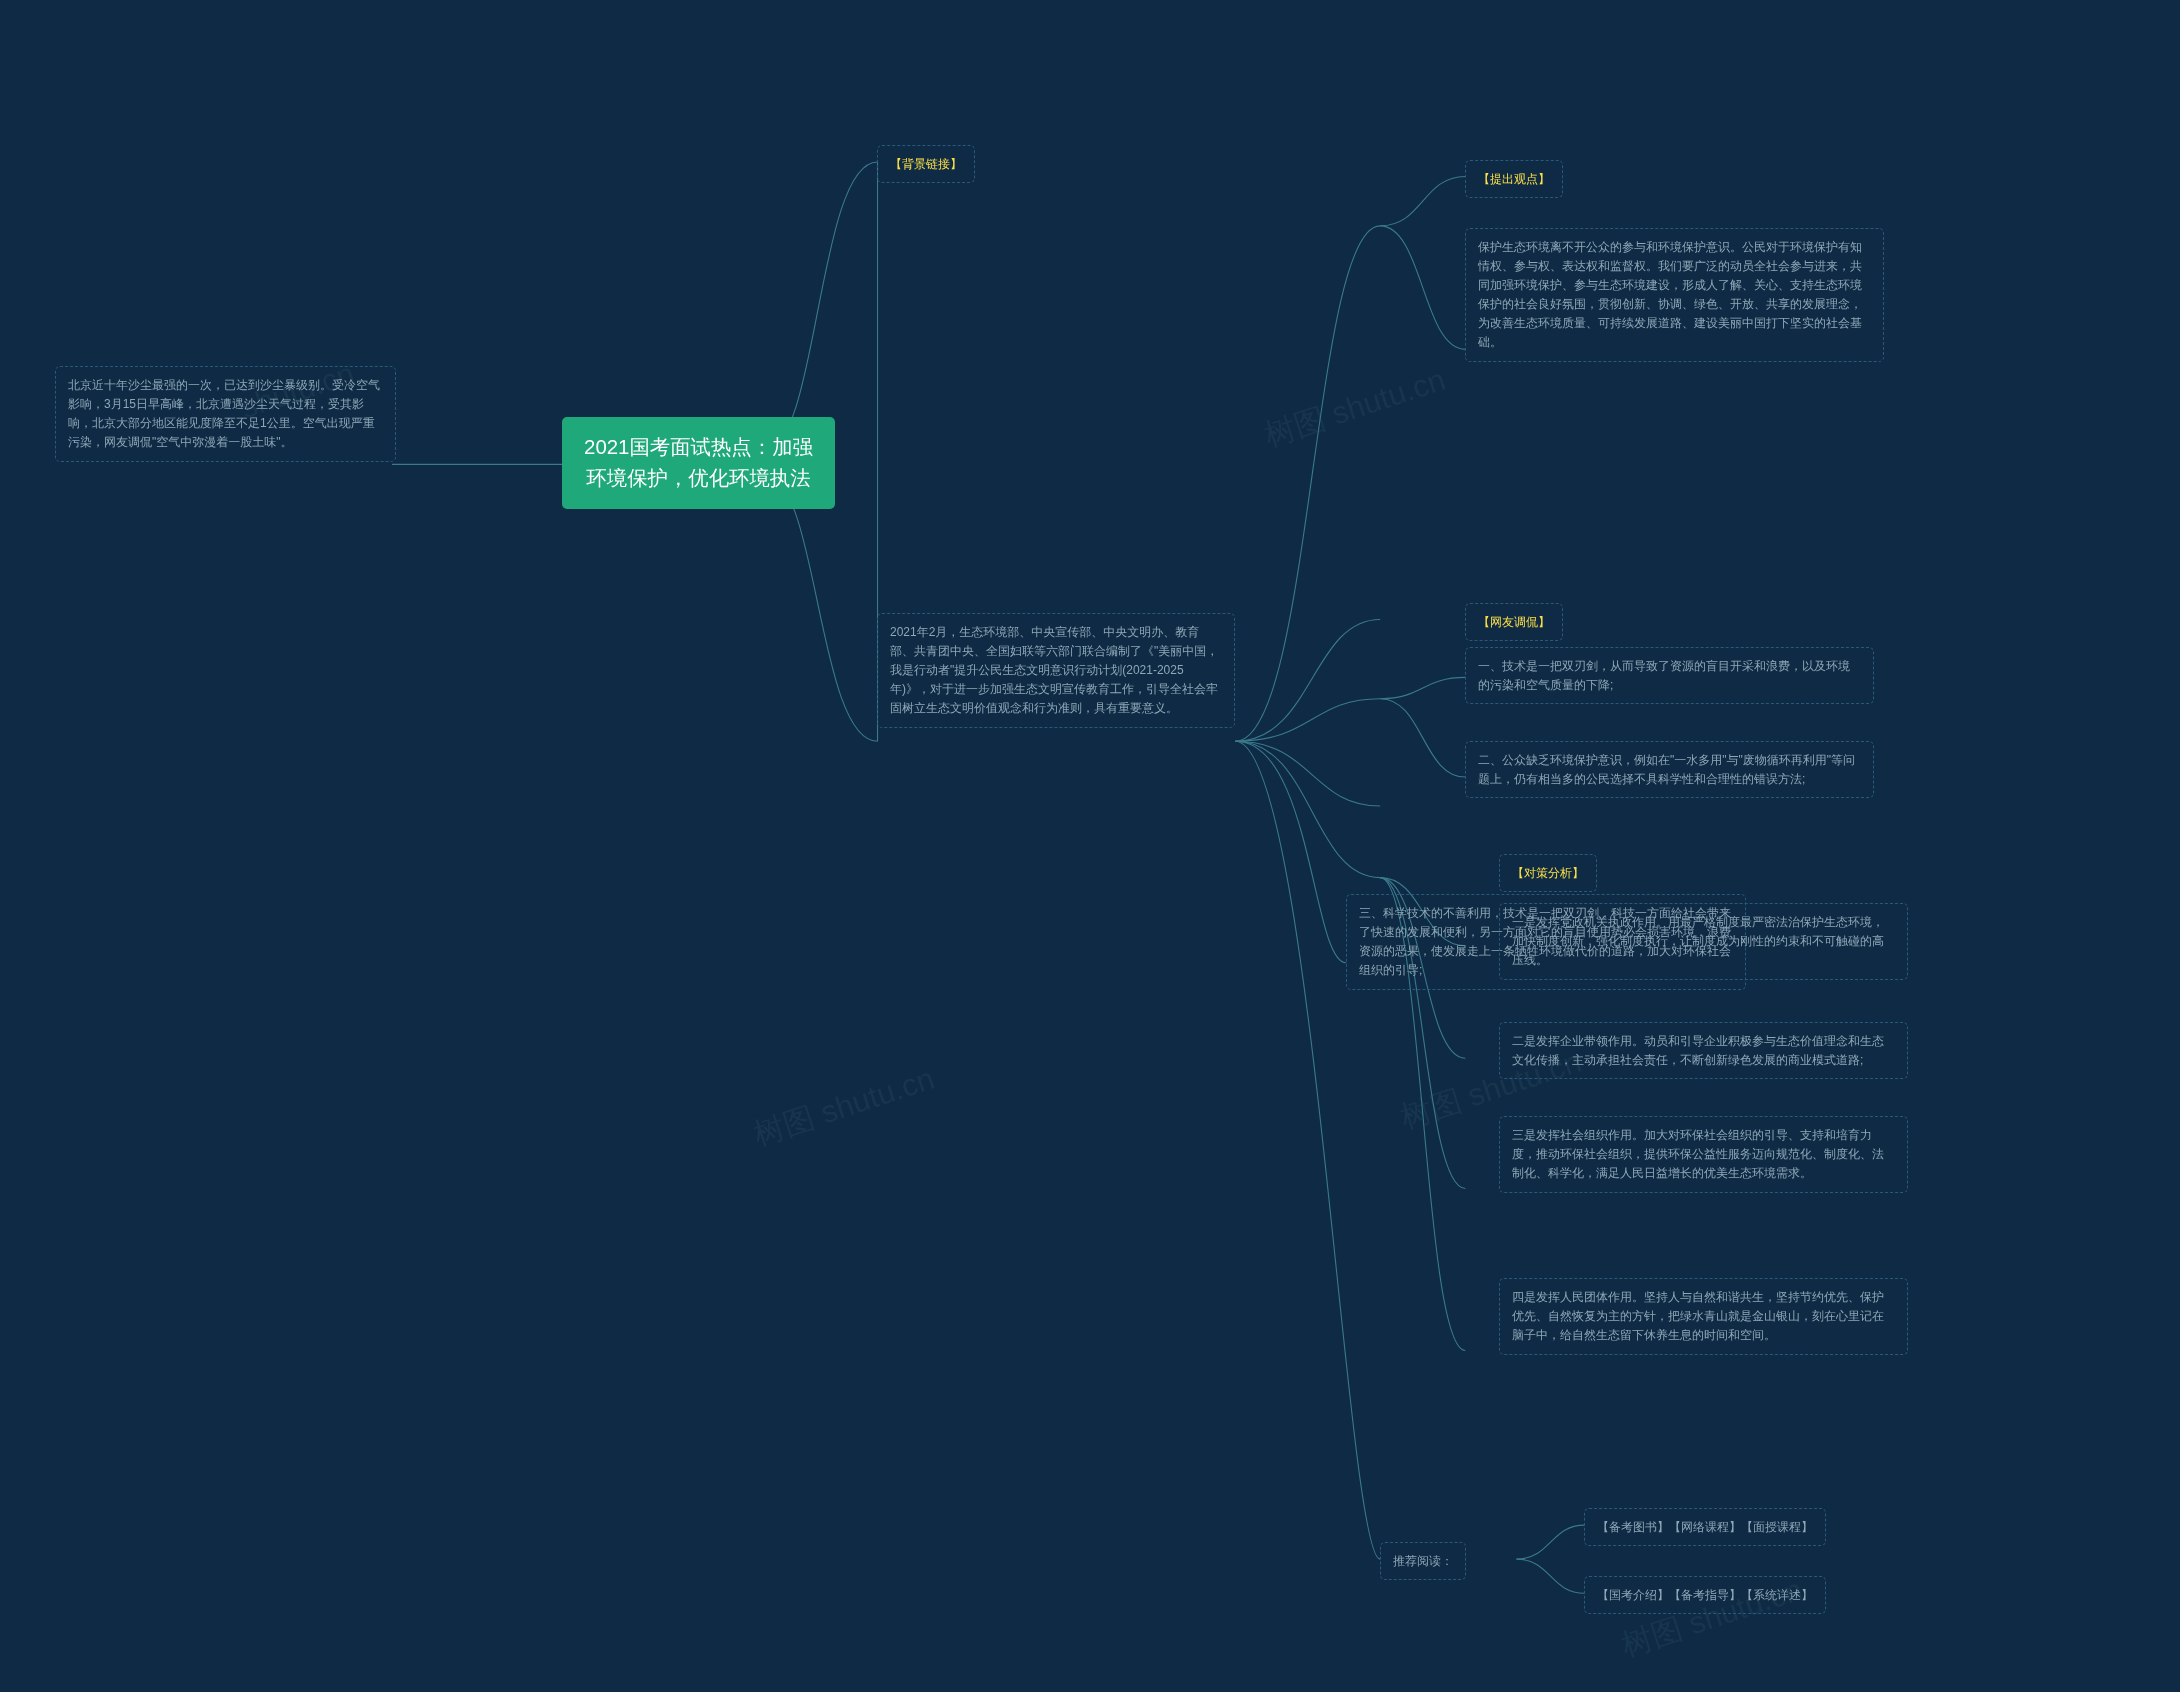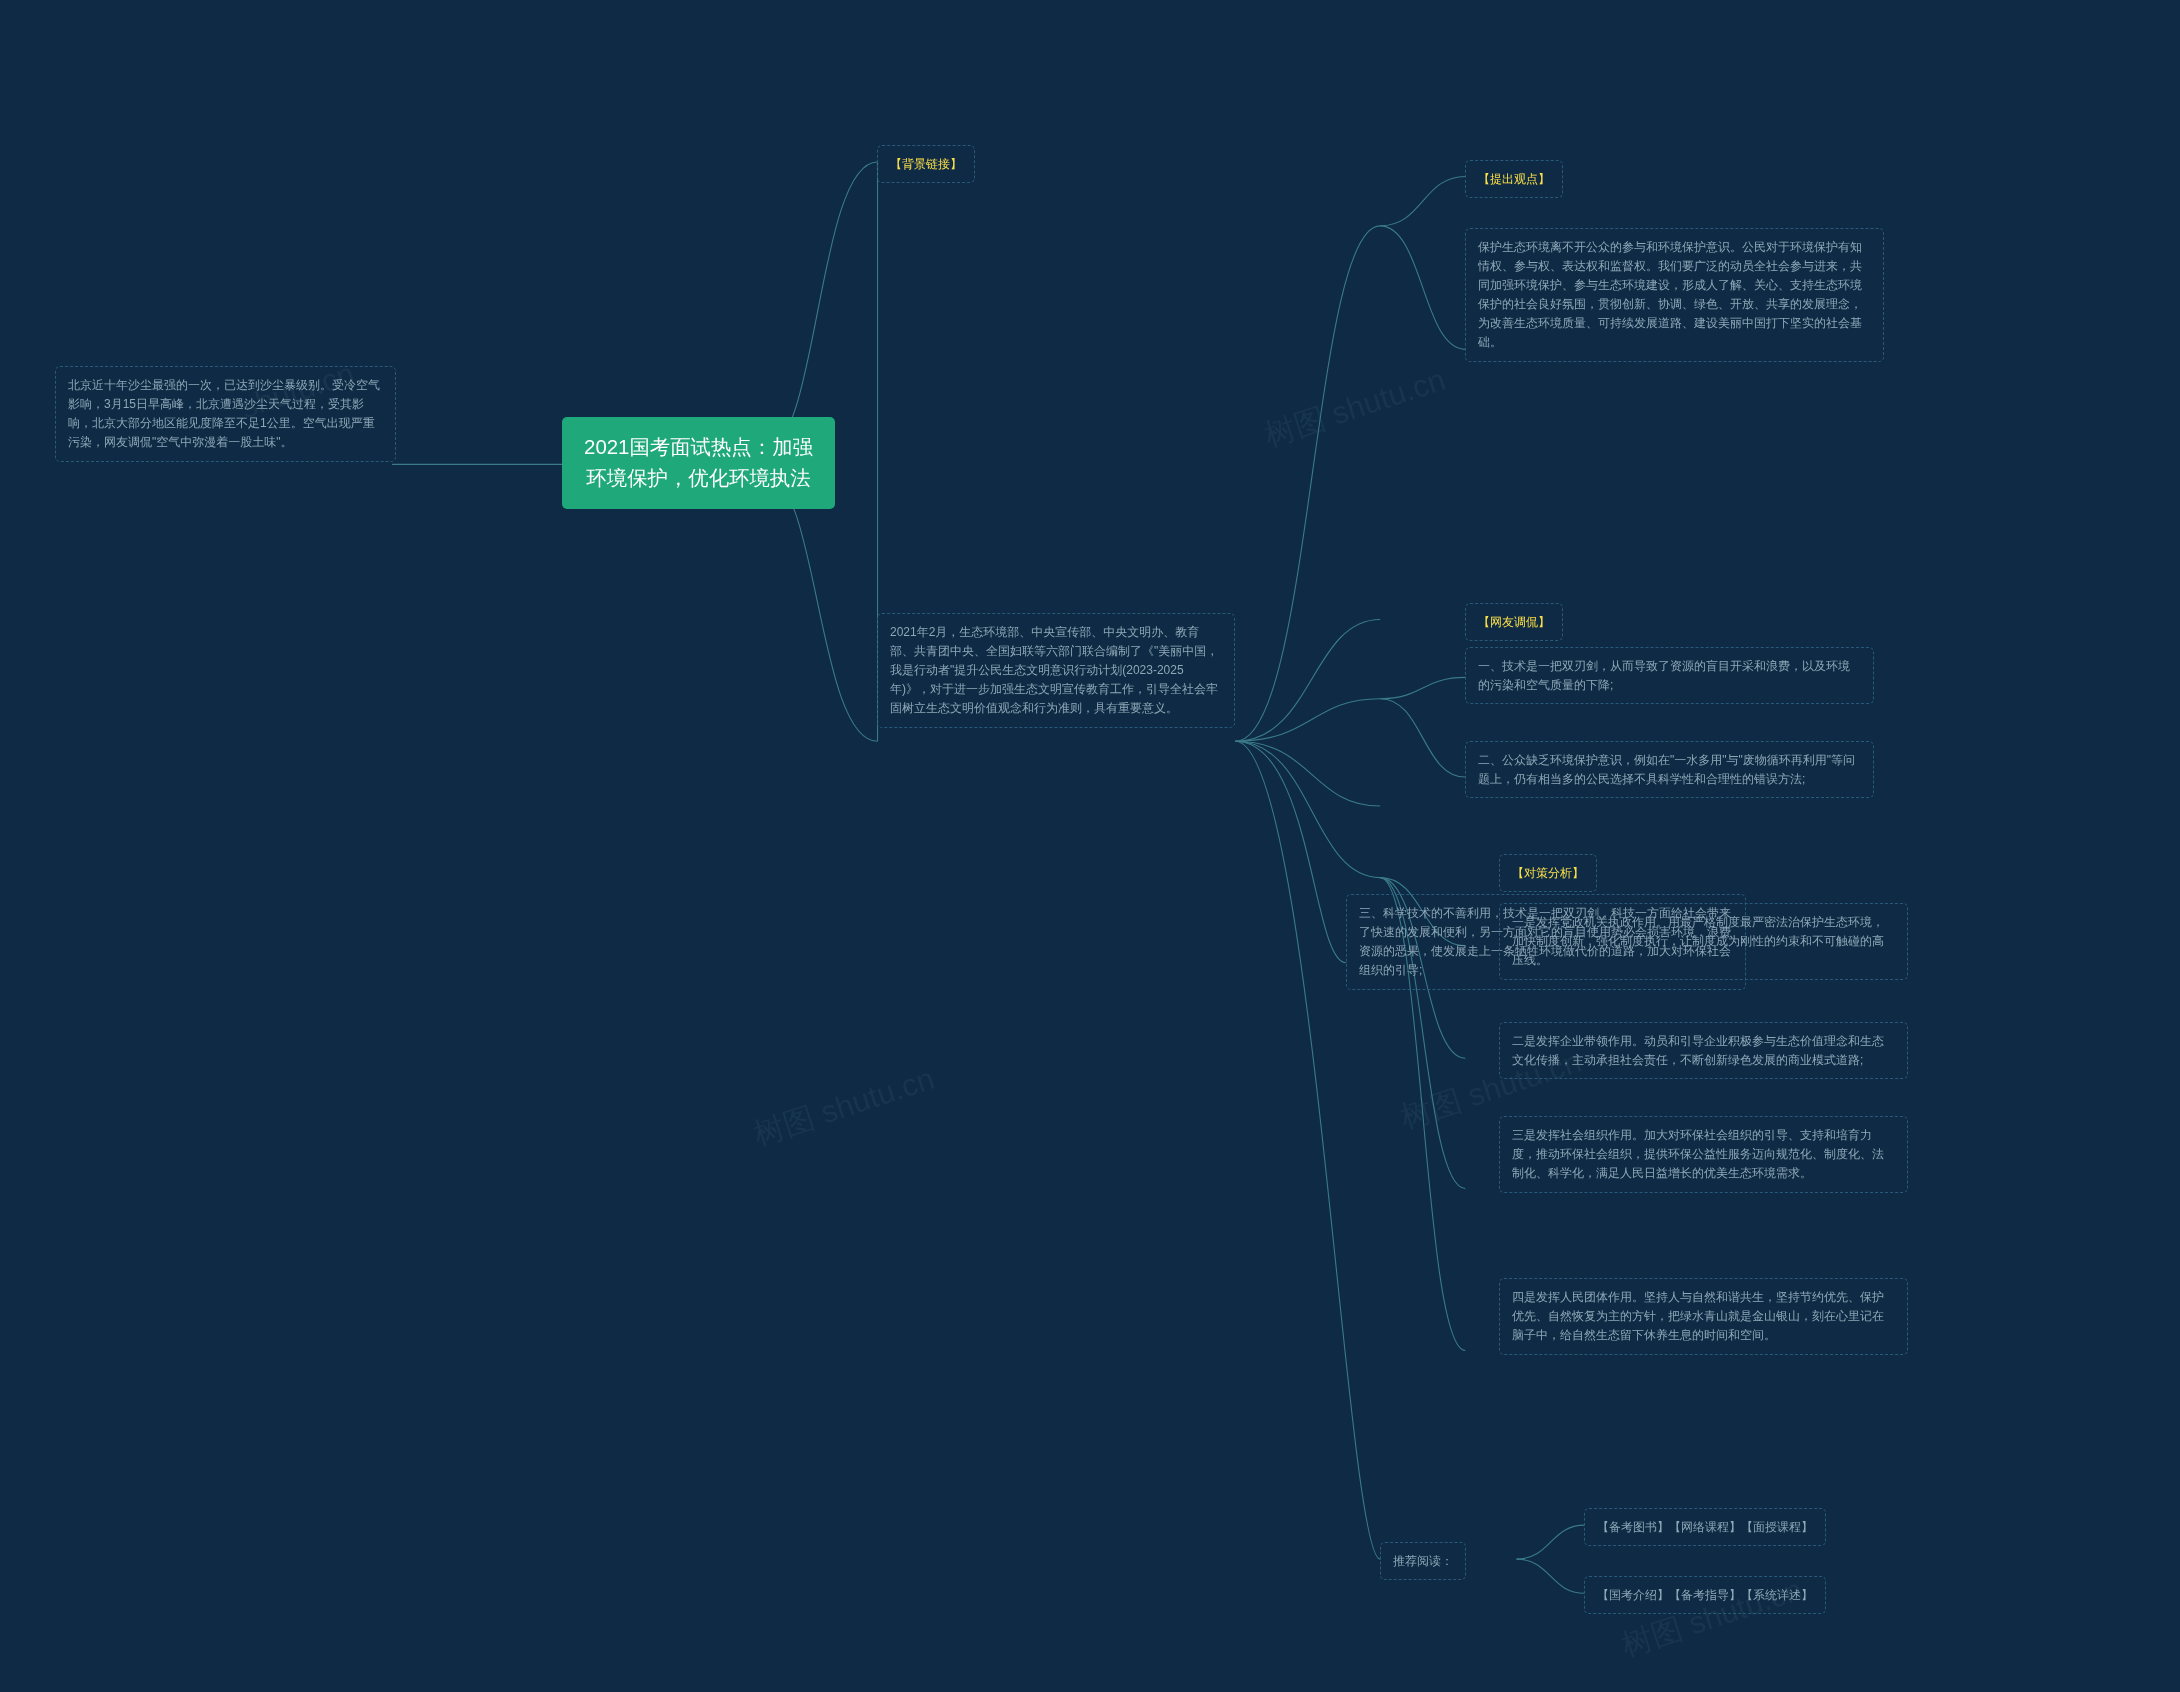--- a/index.html
+++ b/index.html
@@ -53,21 +53,21 @@
 
   <div class="root" style="left:562px;top:417px;width:273px">
     <span>2021国考面试热点：加强环境保护，优化环境执法</span>
   </div>
 
   <div class="node txt hdr" style="left:877px;top:145px">
     <span>【背景链接】</span>
   </div>
 
   <div class="node txt" style="left:877px;top:613px;width:358px">
-    <span>2021年2月，生态环境部、中央宣传部、中央文明办、教育部、共青团中央、全国妇联等六部门联合编制了《"美丽中国，我是行动者"提升公民生态文明意识行动计划(2023-2025年)》，对于进一步加强生态文明宣传教育工作，引导全社会牢固树立生态文明价值观念和行为准则，具有重要意义。</span>
+    <span>2021年2月，生态环境部、中央宣传部、中央文明办、教育部、共青团中央、全国妇联等六部门联合编制了《"美丽中国，我是行动者"提升公民生态文明意识行动计划(2021-2025年)》，对于进一步加强生态文明宣传教育工作，引导全社会牢固树立生态文明价值观念和行为准则，具有重要意义。</span>
   </div>
 
   <div class="node txt" style="left:1346px;top:894px;width:400px">
     <span>三、科学技术的不善利用，技术是一把双刃剑，科技一方面给社会带来了快速的发展和便利，另一方面对它的盲目使用势必会损害环境，浪费资源的恶果，使发展走上一条牺牲环境做代价的道路，加大对环保社会组织的引导;</span>
   </div>
 
   <div class="node txt" style="left:1380px;top:1542px">
     <span>推荐阅读：</span>
   </div>
 

